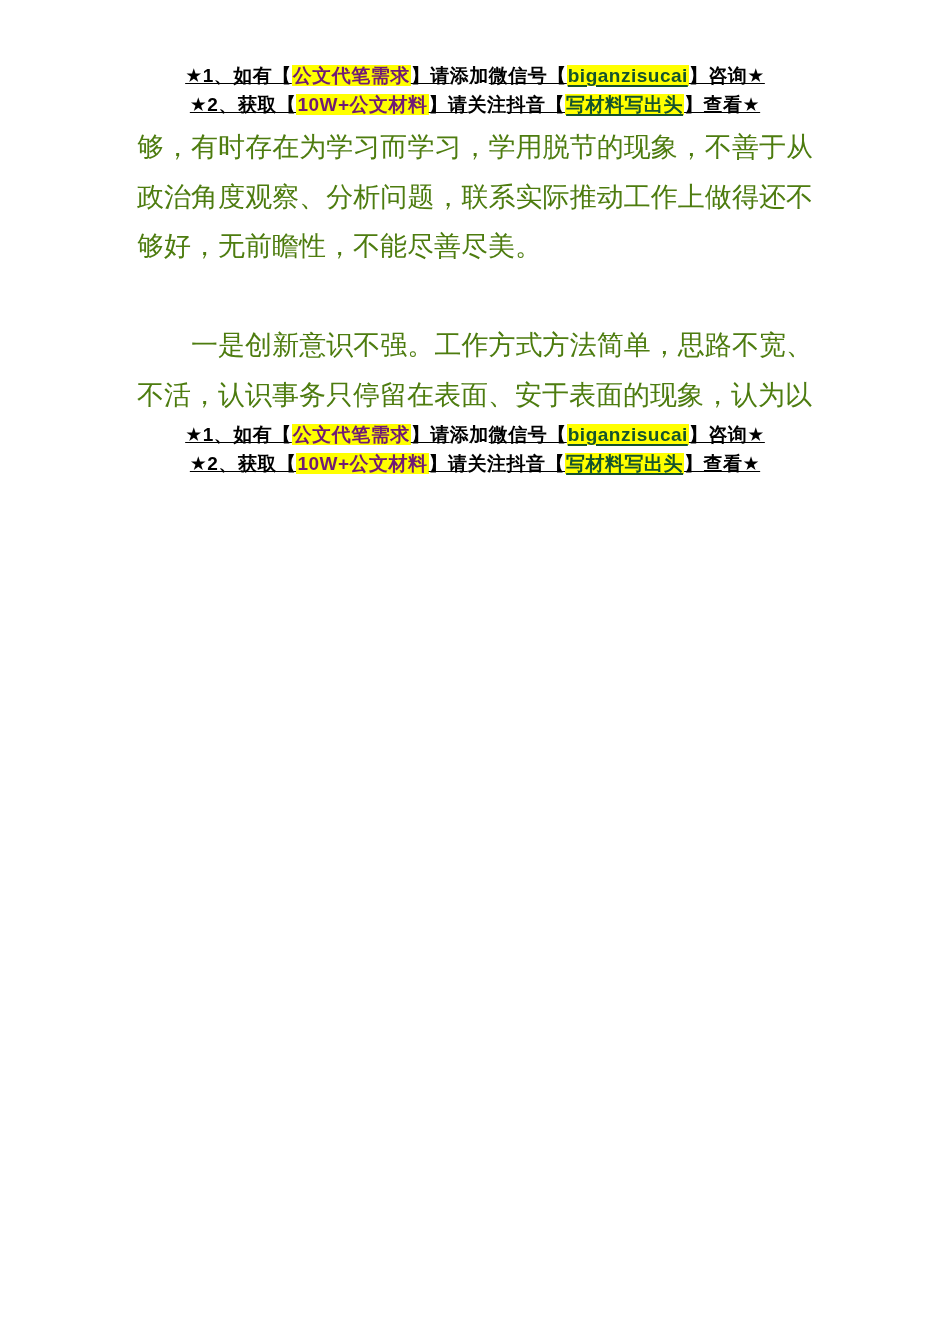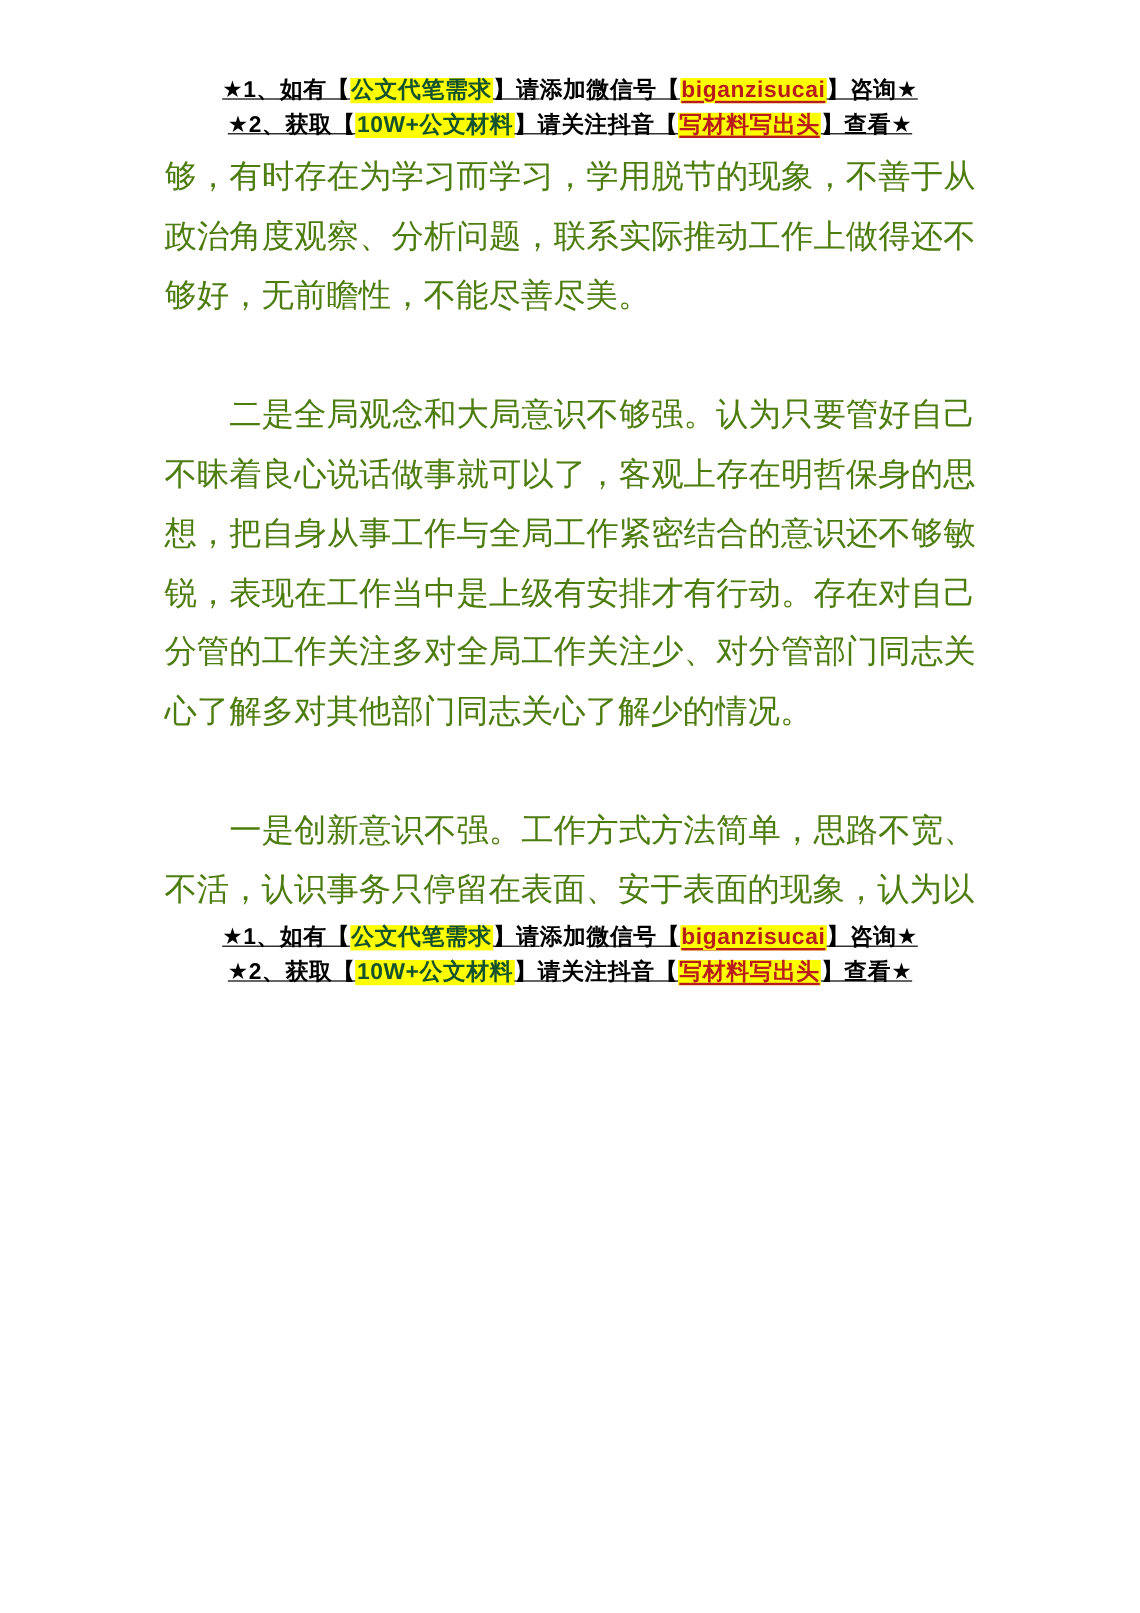--- a/index.html
+++ b/index.html
@@ -28,26 +28,26 @@
     letter-spacing: 0.5px;
     white-space: nowrap;
   }
   .banner .seg-plain { color: #000000; text-decoration: underline; }
   .banner .seg-underline {
     color: #000000;
     text-decoration-thickness: 2px;
     text-underline-offset: 3px;
   }
   .banner .seg-highlight {
-    color: #14532d;
+    color: #701a75;
     background: #ffff00;
     padding: 0 1px;
   }
   .banner .seg-highlight-underline {
-    color: #b91c1c;
+    color: #14532d;
     background: #ffff00;
     padding: 0 1px;
     text-decoration: underline;
     text-decoration-thickness: 2px;
     text-underline-offset: 3px;
   }
   
   .content {
     width: 676px;
     margin: 4px auto 0 auto;
@@ -71,21 +71,20 @@
 
 <div class="page">
 
   <div class="banner header-banner">
       <div class="banner-line"><span class="seg-plain">★1、如有【</span><span class="seg-highlight">公文代笔需求</span><span class="seg-plain">】请</span><span class="seg-underline">添加</span><span class="seg-plain">微信号【</span><span class="seg-highlight-underline">biganzisucai</span><span class="seg-plain">】咨询★</span></div>
       <div class="banner-line"><span class="seg-plain">★2、获取【</span><span class="seg-highlight">10W+公文材料</span><span class="seg-plain">】请</span><span class="seg-underline">关注</span><span class="seg-plain">抖音【</span><span class="seg-highlight-underline">写材料写出头</span><span class="seg-plain">】查看★</span></div>
     </div>
 
   <div class="content">
       <div class="para">够，有时存在为学习而学习，学用脱节的现象，不善于从政治角度观察、分析问题，联系实际推动工作上做得还不够好，无前瞻性，不能尽善尽美。</div>
-      <div class="para indent">二是全局观念和大局意识不够强。认为只要管好自己不昧着良心说话做事就可以了，客观上存在明哲保身的思想，把自身从事工作与全局工作紧密结合的意识还不够敏锐，表现在工作当中是上级有安排才有行动。存在对自己分管的工作关注多对全局工作关注少、对分管部门同志关心了解多对其他部门同志关心了解少的情况。</div>
       <div class="para indent">一是创新意识不强。工作方式方法简单，思路不宽、不活，认识事务只停留在表面、安于表面的现象，认为以</div>
     </div>
 
   <div class="banner footer-banner">
       <div class="banner-line"><span class="seg-plain">★1、如有【</span><span class="seg-highlight">公文代笔需求</span><span class="seg-plain">】请</span><span class="seg-underline">添加</span><span class="seg-plain">微信号【</span><span class="seg-highlight-underline">biganzisucai</span><span class="seg-plain">】咨询★</span></div>
       <div class="banner-line"><span class="seg-plain">★2、获取【</span><span class="seg-highlight">10W+公文材料</span><span class="seg-plain">】请</span><span class="seg-underline">关注</span><span class="seg-plain">抖音【</span><span class="seg-highlight-underline">写材料写出头</span><span class="seg-plain">】查看★</span></div>
     </div>
 
 </div>
 

